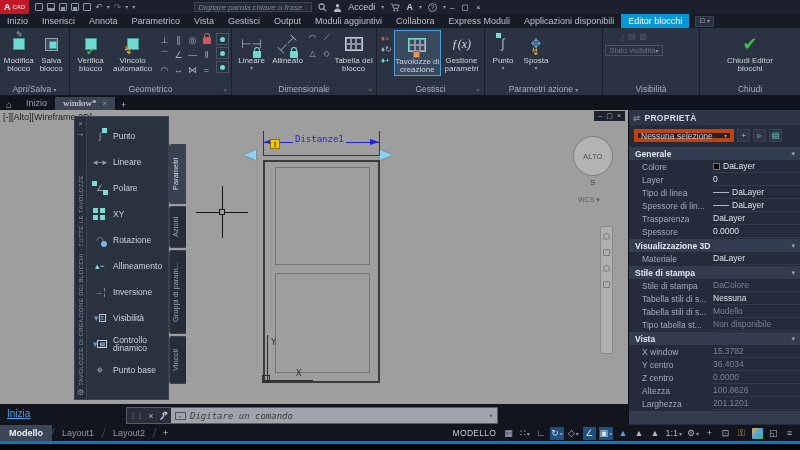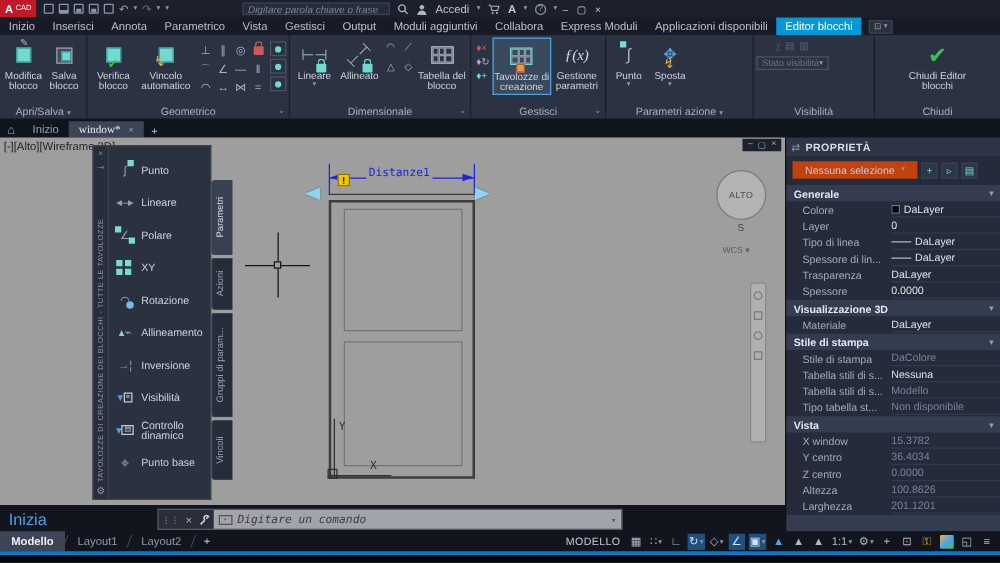--- a/index.html
+++ b/index.html
@@ -142,38 +142,38 @@
     writing-mode:vertical-rl; transform:rotate(180deg); font-size:7.5px; color:#9aa2b0; text-align:center;
     padding:4px 1px; overflow:hidden; white-space:nowrap; }
   .pal-tab.active { background:#3a4252; color:#d6dbe4; }
 
   
   .props { position:absolute; left:628px; top:110px; width:172px; height:315px; background:#252b3a;
     border-left:1px solid #0d1017; overflow:hidden; font-size:8.5px; color:#aeb6c4; }
   .props-head { height:15px; background:#2e3547; color:#d7dce5; font-weight:bold; font-size:8.5px;
     display:flex; align-items:center; gap:4px; padding-left:4px; letter-spacing:.3px; }
   .props-sel { display:flex; align-items:center; gap:3px; padding:4px 3px 4px 5px; }
-  .sel-box { width:100px; height:13px; background:#1f2530; border:7px solid #c2410c; color:#c3cad6;
+  .sel-box { width:100px; height:13px; background:#1f2530; border:4px solid #c2410c; color:#c3cad6;
     display:flex; align-items:center; justify-content:space-between; padding:0 3px; font-size:8.5px; }
   .sel-ico { width:13px; height:13px; background:#2e3547; border:1px solid #39414f; color:#6fd9d2;
     font-size:8px; display:flex; align-items:center; justify-content:center; }
   .psec { height:13px; background:#343d50; color:#e4e8ef; font-weight:bold; display:flex;
     align-items:center; justify-content:space-between; padding:0 5px 0 6px; margin-top:1px; }
   .psec .exp { font-size:7px; color:#9aa2b0; font-weight:normal; }
   .prow { height:13px; display:flex; align-items:center; }
   .plabel { flex:0 0 84px; padding-left:13px; white-space:nowrap; overflow:hidden; color:#a3abb9; }
   .pval { flex:1; height:100%; display:flex; align-items:center; gap:3px; color:#dde2ea;
     border-bottom:1px solid #323a4a; white-space:nowrap; overflow:hidden; }
   .pval.ro { color:#78829a; }
   .swatch { width:7px; height:7px; background:#000; border:1px solid #6b7383; flex:none; }
   .lsample { width:16px; height:1px; background:#aeb6c4; flex:none; }
 
   
   .belowcanvas { position:absolute; left:0; top:404px; width:628px; height:21px; background:#12151d; }
-  .inizia { position:absolute; left:7px; top:4px; font-size:13px; color:#4aa3e8; }
+  .inizia { position:absolute; left:7px; top:4px; font-size:10px; color:#4aa3e8;text-decoration:underline; }
   .cmdbar { position:absolute; left:126px; top:3px; width:372px; height:17px; display:flex;
     border:1px solid #565c68; background:rgba(43,49,61,.92); }
   .cmd-left { width:44px; display:flex; align-items:center; justify-content:space-around; color:#aeb6c4; font-size:9px; }
   .cmd-input { flex:1; background:rgba(172,175,181,.92); color:#3c3c3c; font-style:italic;
     font-size:9px; display:flex; align-items:center; gap:4px; padding:0 4px;
     font-family:"DejaVu Sans Mono", monospace; }
   .cmd-input .boxic { width:11px; height:8px; border:1px solid #555; font-size:5px; line-height:7px;
     text-align:center; color:#555; font-style:normal; }
   .cmd-input .endcaret { margin-left:auto; color:#555; font-size:7px; font-style:normal; }
 

